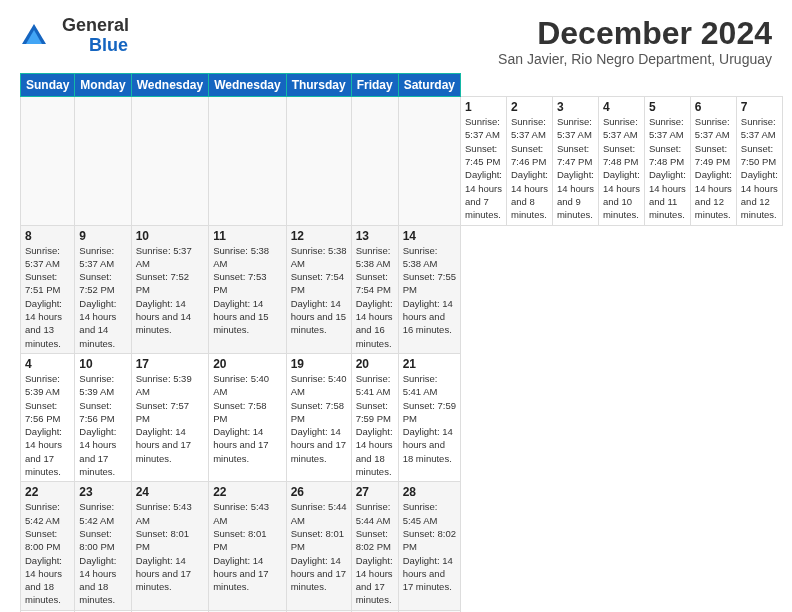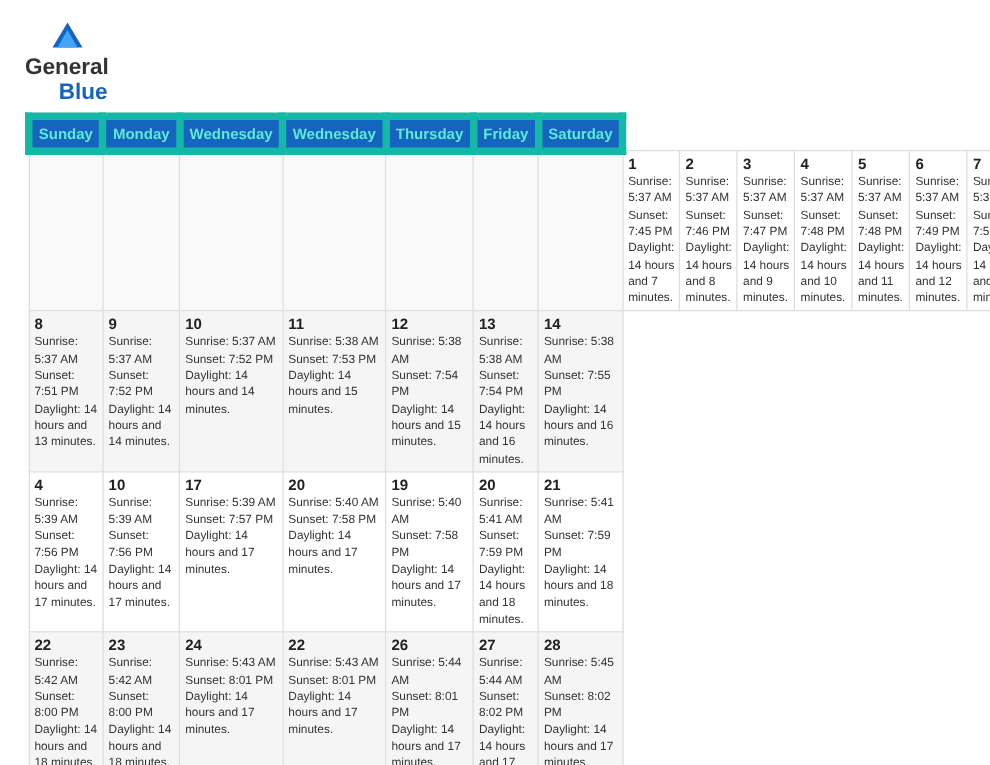--- a/index.html
+++ b/index.html
@@ -17,22 +17,21 @@
     }
     .header {
       display: flex;
       align-items: flex-start;
       justify-content: space-between;
       margin-bottom: 6px;
     }
     .logo {
       display: flex;
       align-items: center;
-      gap: 0;
-      flex-direction: column;
+      gap: 14px;
     }
     .logo-text {
       font-size: 18px;
       font-weight: bold;
       line-height: 1.1;
     }
     .logo-general { color: #333; }
     .logo-blue { color: #1565c0; margin-left: 27px; }
     .logo-icon {
       width: 28px;
@@ -51,26 +50,26 @@
       font-size: 14px;
       color: #555;
     }
     .calendar {
       width: 100%;
       border-collapse: collapse;
       font-size: 10px;
     }
     .calendar th {
       background: #1565c0;
-      color: #5eead4;
+      color: #ffffff;
       padding: 4px 5px;
       text-align: left;
       font-size: 12px;
       font-weight: bold;
-      border: 6px solid #14b8a6;
+      border: 1px solid #14b8a6;
     }
     .calendar td {
       border: 1px solid #ddd;
       padding: 3px 4px;
       vertical-align: top;
       width: 113px;
       height: 80px;
       background: #fff;
     }
     .calendar tr:nth-child(even) td {
@@ -100,20 +99,24 @@
   <div class="header">
     <div class="logo">
       <svg class="logo-icon" viewBox="0 0 28 28">
         <polygon points="14,2 26,22 2,22" fill="#1565c0"></polygon>
         <polygon points="14,8 22,22 6,22" fill="#42a5f5"></polygon>
       </svg>
       <div class="logo-text">
         <span class="logo-general">General</span><br>
         <span class="logo-blue">Blue</span>
       </div>
+    </div>
+    <div class="title-section">
+      <div class="month-title">December 2024</div>
+      <div class="subtitle">San Javier, Rio Negro Department, Uruguay</div>
     </div>
   </div>
 
   <table class="calendar">
     <thead>
       <tr>
         <th>Sunday</th>
         <th>Monday</th>
         <th>Wednesday</th>
         <th>Wednesday</th>

